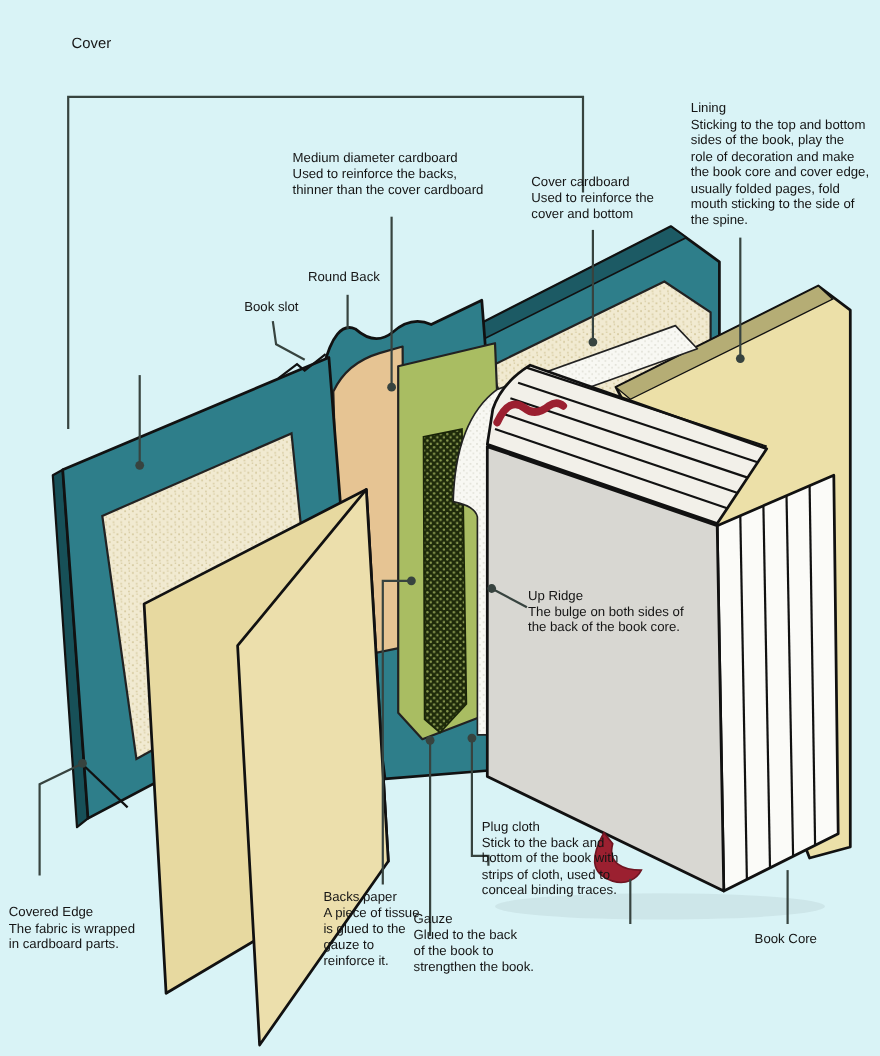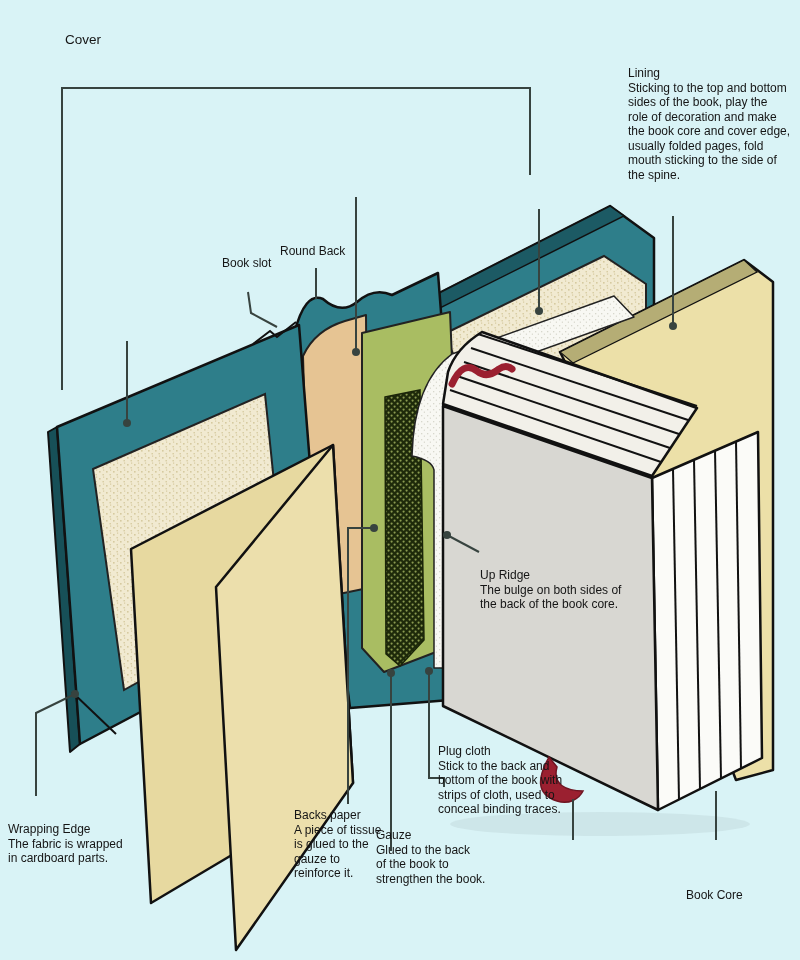--- a/index.html
+++ b/index.html
@@ -165,45 +165,51 @@
         <line x1="573" y1="799" x2="573" y2="840"></line>
       </g>
       <g>
         <line x1="716" y1="791" x2="716" y2="840"></line>
       </g>
     </g>
   </svg>
 
   <div class="label big" style="left:65px;top:33px">Cover</div>
 
-  <div class="label" style="left:222px;top:256px">Book slot</div>
+  <div class="label" style="left:222px;top:272px">Book slot</div>
   <div class="label" style="left:280px;top:244px">Round Back</div>
-  <div class="label" style="left:628px;top:66px">Lining
+  <div class="label" style="left:266px;top:136px">Medium diameter cardboard
+Used to reinforce the backs,
+thinner than the cover cardboard</div>
+  <div class="label" style="left:483px;top:158px">Cover cardboard
+Used to reinforce the
+cover and bottom</div>
+  <div class="label" style="left:628px;top:91px">Lining
 Sticking to the top and bottom
 sides of the book, play the
 role of decoration and make
 the book core and cover edge,
 usually folded pages, fold
 mouth sticking to the side of
 the spine.</div>
-  <div class="label" style="left:480px;top:568px">Up Ridge
+  <div class="label" style="left:480px;top:534px">Up Ridge
 The bulge on both sides of
 the back of the book core.</div>
-  <div class="label" style="left:8px;top:822px">Wrapping Edge
+  <div class="label" style="left:8px;top:822px">Covered Edge
 The fabric is wrapped
 in cardboard parts.</div>
   <div class="label" style="left:294px;top:808px">Backs paper
 A piece of tissue
 is glued to the
 gauze to
 reinforce it.</div>
   <div class="label" style="left:376px;top:828px">Gauze
 Glued to the back
 of the book to
 strengthen the book.</div>
   <div class="label" style="left:438px;top:744px">Plug cloth
 Stick to the back and
 bottom of the book with
 strips of cloth, used to
 conceal binding traces.</div>
-  <div class="label" style="left:686px;top:888px">Book Core</div>
+  <div class="label" style="left:686px;top:846px">Book Core</div>
 
 </div>
 
 </body></html>

